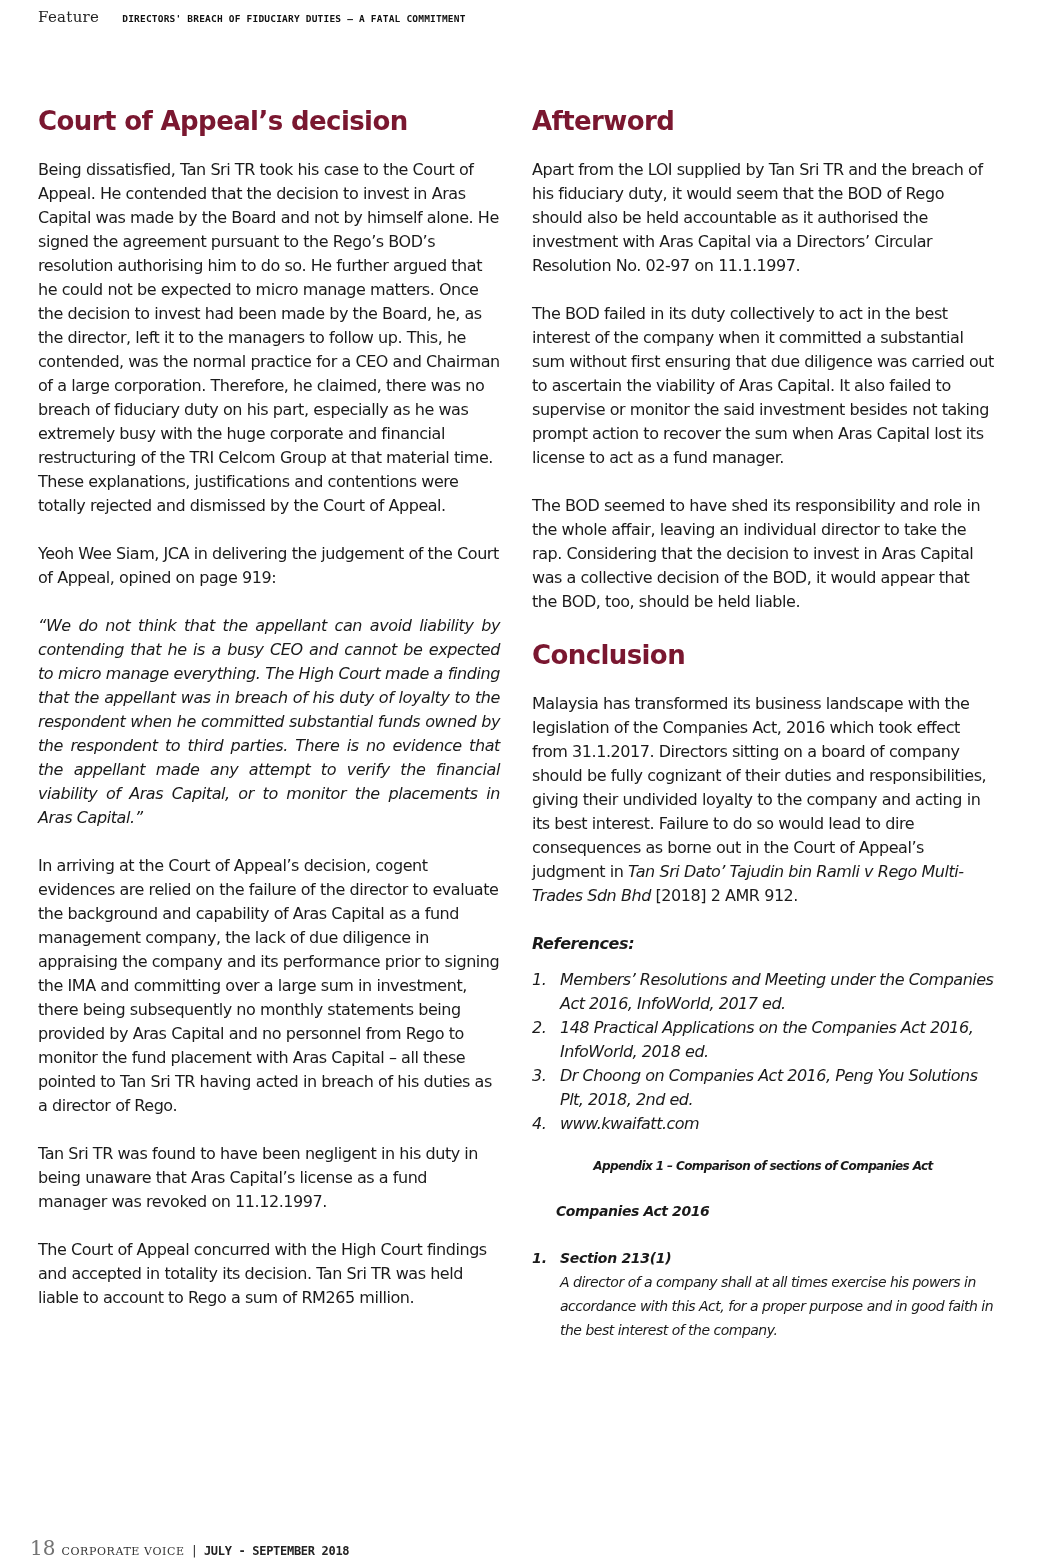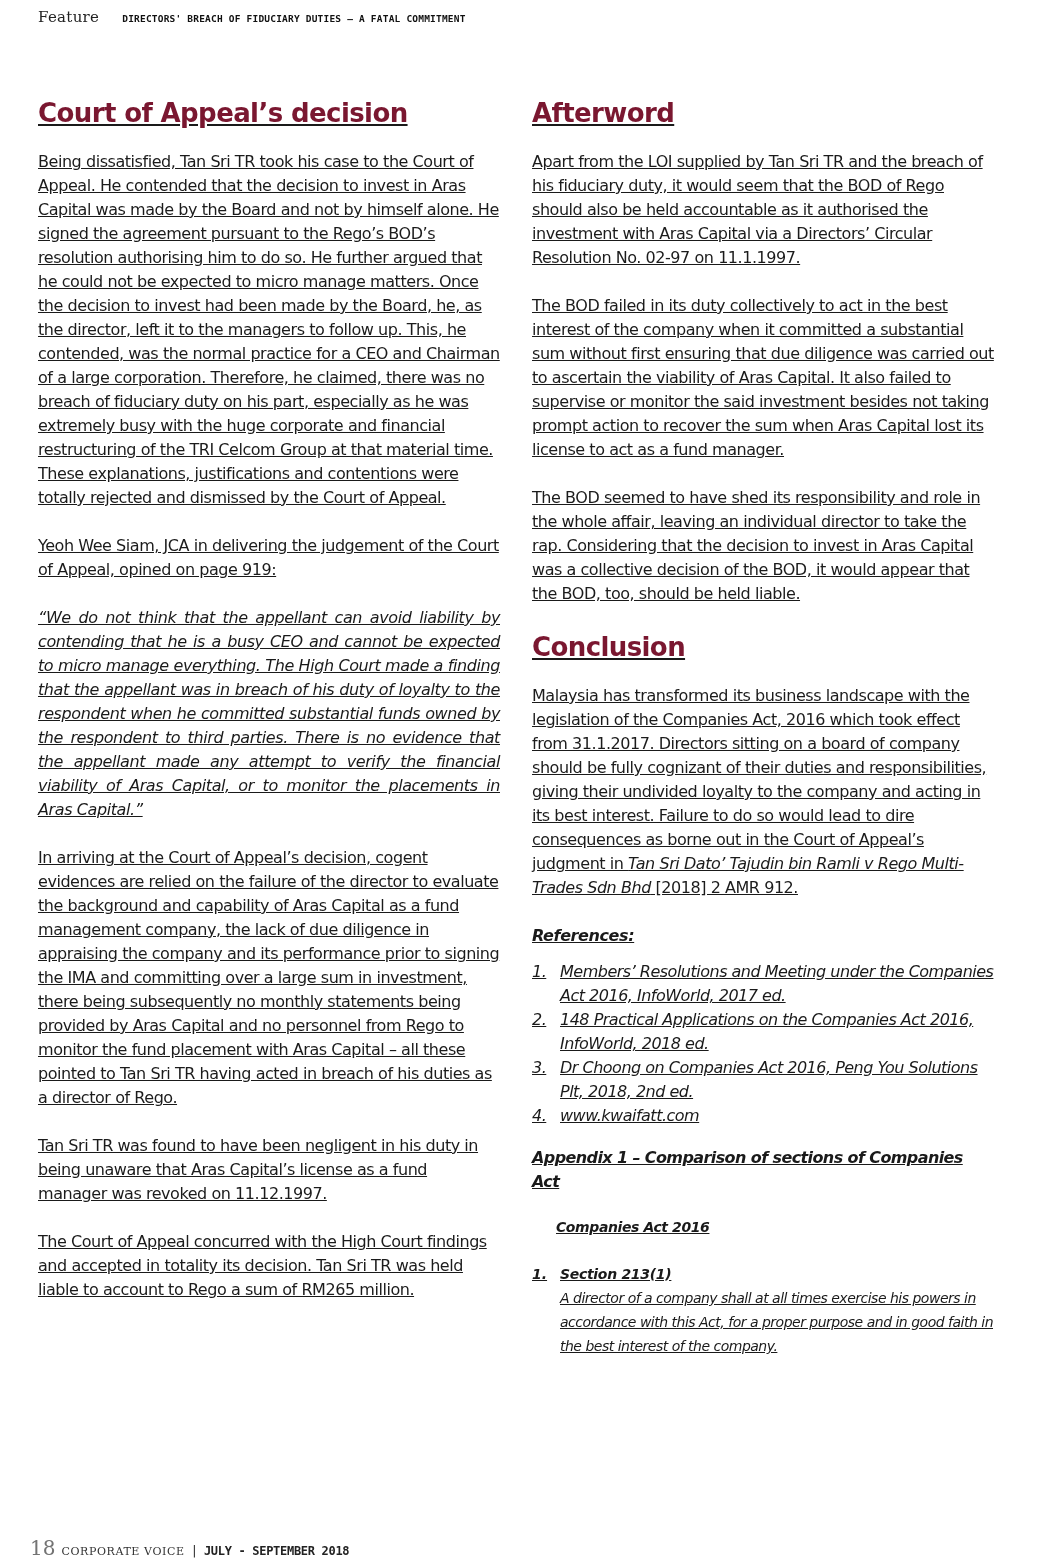--- a/index.html
+++ b/index.html
@@ -3,35 +3,35 @@
 <meta charset="utf-8">
 <style>
   * { box-sizing: border-box; margin: 0; padding: 0; }
   html, body { width: 1044px; height: 1565px; background: #ffffff; }
   body { position: relative; font-family: "DejaVu Sans", sans-serif; color: #1a1a1a; overflow: hidden; }
 
   .running-head { position: absolute; left: 38px; top: 8px; height: 24px; display: flex; align-items: baseline; gap: 23px; }
   .rh-feature { font-family: "DejaVu Serif", serif; font-size: 15px; color: #222; letter-spacing: 0.3px; }
   .rh-title { font-family: "DejaVu Sans Mono", monospace; font-size: 9.5px; font-weight: bold; letter-spacing: 0.2px; color: #111; }
 
-  .col { position: absolute; top: 96px; width: 462px; text-decoration: underline; }
+  .col { position: absolute; top: 104px; width: 462px; }
   .col-left { left: 38px; }
   .col-right { left: 532px; }
 
   h2.section-heading { font-family: "DejaVu Sans", sans-serif; font-weight: bold; font-size: 26px; color: #7a1730; letter-spacing: -0.6px; line-height: 34px; margin-bottom: 20px; }
 
   p.body { font-size: 16px; line-height: 24px; letter-spacing: -0.45px; margin-bottom: 24px; color: #1b1b1b; }
   p.quote { font-style: italic; text-align: justify; font-size: 16px; line-height: 24px; letter-spacing: -0.4px; margin-bottom: 24px; }
   em.case { font-style: italic; }
 
   .ref-head { font-style: italic; font-weight: bold; font-size: 16px; letter-spacing: -0.4px; margin-top: 6px; margin-bottom: 12px; line-height: 24px; }
   ol.refs { list-style: none; margin-bottom: 18px; }
   ol.refs li { display: flex; font-style: italic; font-size: 16px; line-height: 24px; letter-spacing: -0.5px; }
   ol.refs li .num { width: 28px; flex-shrink: 0; }
-  .appx-head { font-style: italic; font-weight: bold; font-size: 16px; letter-spacing: -0.6px; line-height: 24px; margin-top: 1px; margin-bottom: 22px; }
+  .appx-head { font-style: italic; font-weight: bold; font-size: 12px; letter-spacing: -0.6px; line-height: 24px; margin-top: 1px; margin-bottom: 22px; text-align: center; }
   .act-head { font-style: italic; font-weight: bold; font-size: 14px; letter-spacing: -0.4px; line-height: 22px; margin-bottom: 24px; margin-left: 24px; }
   .sec-item { display: flex; }
   .sec-item .num { width: 28px; flex-shrink: 0; font-weight: bold; font-style: italic; font-size: 14px; line-height: 24px; }
   .sec-title { font-weight: bold; font-style: italic; font-size: 14px; line-height: 24px; letter-spacing: -0.3px; }
   .sec-text { font-style: italic; font-size: 14px; line-height: 24px; letter-spacing: -0.5px; }
 
   .footer { position: absolute; left: 30px; top: 1536px; display: flex; align-items: baseline; gap: 6px; }
   .ft-page { font-family: "DejaVu Serif", serif; font-size: 20px; color: #737373; }
   .ft-mag { font-family: "DejaVu Serif", serif; font-size: 11px; letter-spacing: 0.6px; color: #333; }
   .ft-sep { font-family: "DejaVu Sans Mono", monospace; font-size: 12px; color: #222; }

